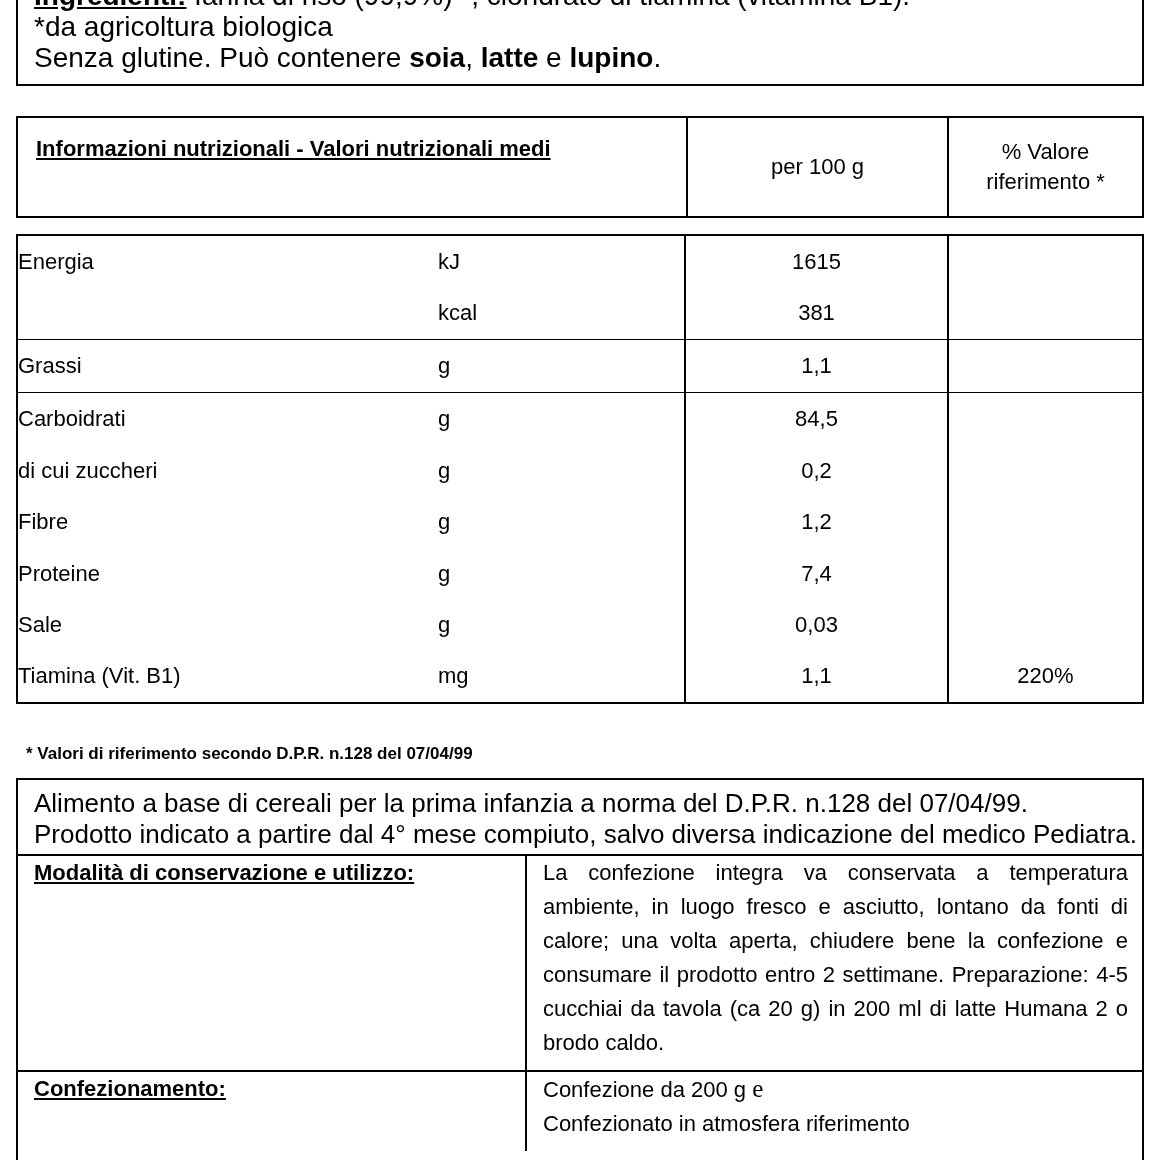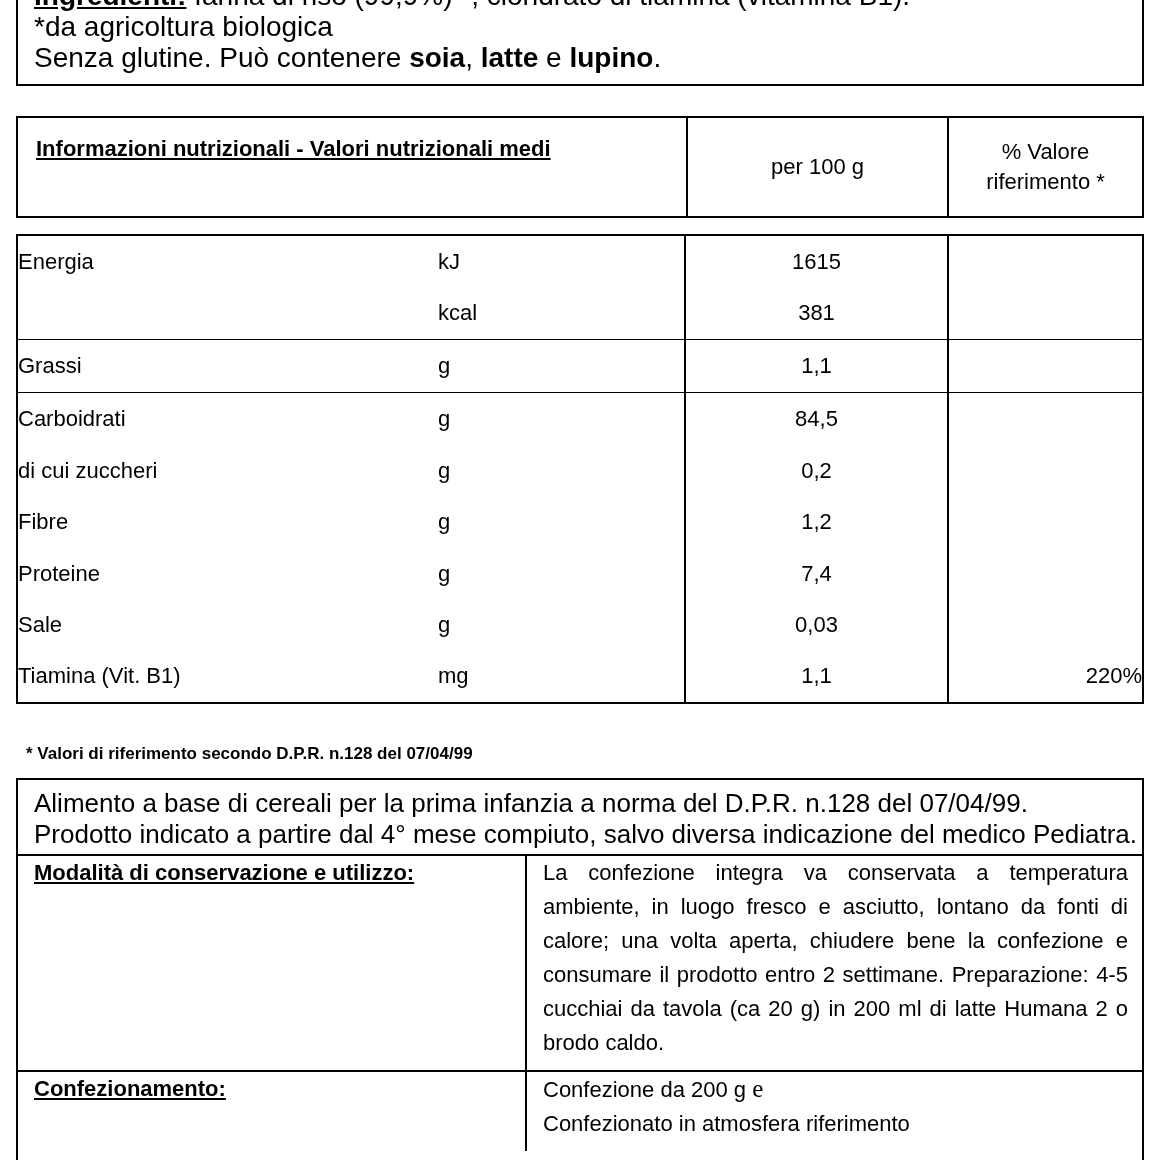--- a/index.html
+++ b/index.html
@@ -103,21 +103,21 @@
     table-layout: fixed;
   }
   #nutrition-table td {
     font-size: 22px;
     vertical-align: middle;
     padding: 0;
   }
   .c-label { width: 420px; padding-left: 18px; }
   .c-unit  { width: 246px; text-align: left; padding-left: 2px;}
   .c-val   { width: 261px; border-left: 2px solid #000; text-align: center; }
-  .c-ref   { border-left: 2px solid #000; text-align: right; }
+  .c-ref   { border-left: 2px solid #000; text-align: center; }
   .rowline td { border-top: 1.5px solid #000; }
   .energy-row td { border-top: none; margin-top: 48px; }
 
   
   #footnote {
     position: absolute;
     left: 26px;
     top: 716px;
     font-size: 17px;
     font-weight: bold;

